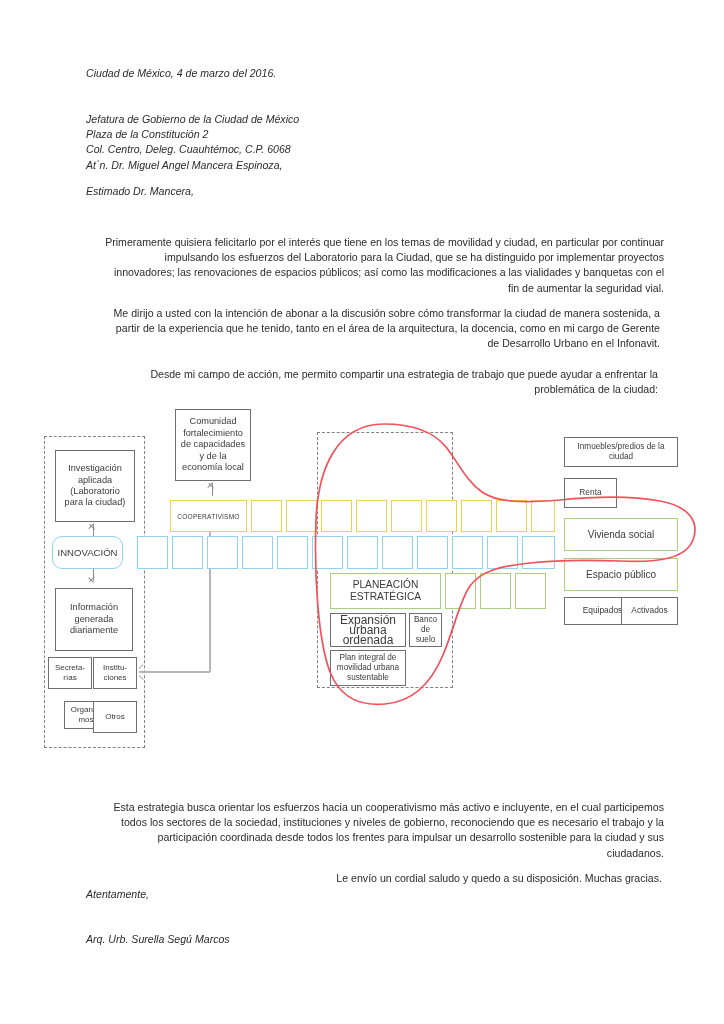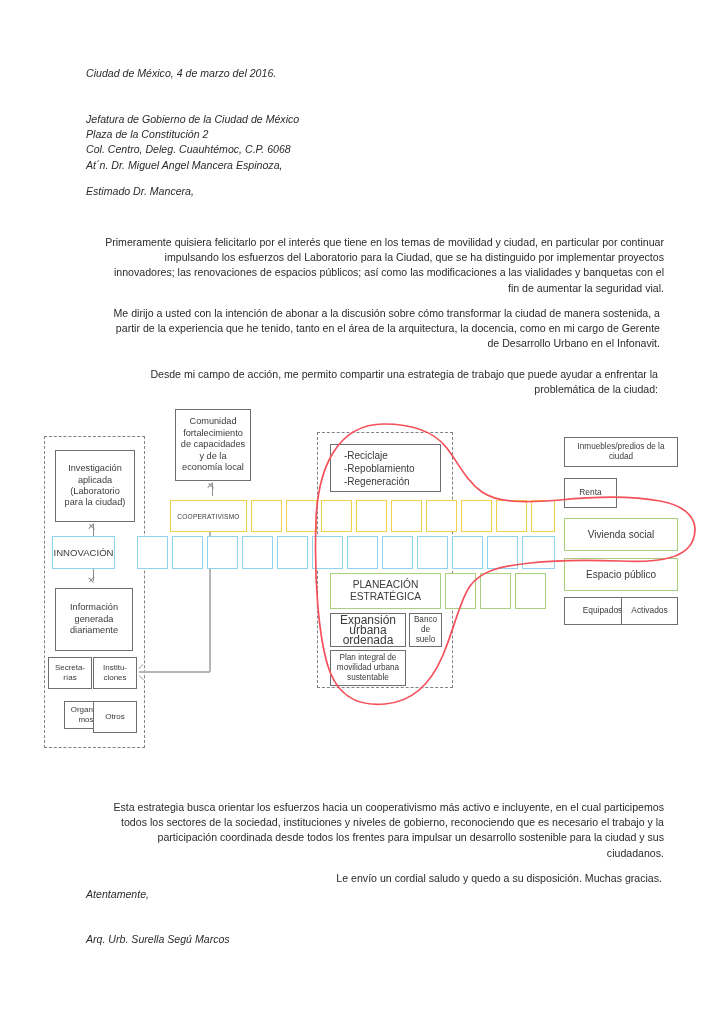--- a/index.html
+++ b/index.html
@@ -135,43 +135,40 @@
     <div class="cell cell-y" style="left:251px; top:500px; width:31px; height:32px;"></div>
     <div class="cell cell-y" style="left:286px; top:500px; width:31px; height:32px;"></div>
     <div class="cell cell-y" style="left:321px; top:500px; width:31px; height:32px;"></div>
     <div class="cell cell-y" style="left:356px; top:500px; width:31px; height:32px;"></div>
     <div class="cell cell-y" style="left:391px; top:500px; width:31px; height:32px;"></div>
     <div class="cell cell-y" style="left:426px; top:500px; width:31px; height:32px;"></div>
     <div class="cell cell-y" style="left:461px; top:500px; width:31px; height:32px;"></div>
     <div class="cell cell-y" style="left:496px; top:500px; width:31px; height:32px;"></div>
     <div class="cell cell-y" style="left:531px; top:500px; width:24px; height:32px;"></div>
 
-    <div class="cell cell-b lbl" style="left:52px; top:536px; width:63px; height:33px; font-size:9.6px;">INNOVACIÓN</div>
+    <div class="cell cell-b lbl" style="left:52px; top:536px; width:71px; height:33px; font-size:9.6px;border-radius:10px;">INNOVACIÓN</div>
     <div class="cell cell-b" style="left:137px; top:536px; width:31px; height:33px;"></div>
     <div class="cell cell-b" style="left:172px; top:536px; width:31px; height:33px;"></div>
     <div class="cell cell-b" style="left:207px; top:536px; width:31px; height:33px;"></div>
     <div class="cell cell-b" style="left:242px; top:536px; width:31px; height:33px;"></div>
     <div class="cell cell-b" style="left:277px; top:536px; width:31px; height:33px;"></div>
     <div class="cell cell-b" style="left:312px; top:536px; width:31px; height:33px;"></div>
     <div class="cell cell-b" style="left:347px; top:536px; width:31px; height:33px;"></div>
     <div class="cell cell-b" style="left:382px; top:536px; width:31px; height:33px;"></div>
     <div class="cell cell-b" style="left:417px; top:536px; width:31px; height:33px;"></div>
     <div class="cell cell-b" style="left:452px; top:536px; width:31px; height:33px;"></div>
     <div class="cell cell-b" style="left:487px; top:536px; width:31px; height:33px;"></div>
     <div class="cell cell-b" style="left:522px; top:536px; width:33px; height:33px;"></div>
 
     <div class="cell cell-g lbl" style="left:330px; top:573px; width:111px; height:36px; font-size:10.2px; line-height:12.4px; white-space:pre-line;">PLANEACIÓN
 ESTRATÉGICA</div>
     <div class="cell cell-g" style="left:445px; top:573px; width:31px; height:36px;"></div>
     <div class="cell cell-g" style="left:480px; top:573px; width:31px; height:36px;"></div>
     <div class="cell cell-g" style="left:515px; top:573px; width:31px; height:36px;"></div>
 
-    <div class="box" style="left:330px; top:444px; width:111px; height:48px; font-size:10px; line-height:13px; justify-content:flex-start; padding-left:13px; text-align:left;">-Reciclaje
--Repoblamiento
--Regeneración</div>
 
     <div class="box" style="left:330px; top:613px; width:76px; height:34px; font-size:12px; line-height:10px;">Expansión
 urbana ordenada</div>
     <div class="box" style="left:409px; top:613px; width:33px; height:34px; font-size:8.2px; line-height:10px;">Banco
 de
 suelo</div>
     <div class="box" style="left:330px; top:650px; width:76px; height:36px; font-size:8.2px; line-height:10px;">Plan integral de
 movilidad urbana
 sustentable</div>
 

